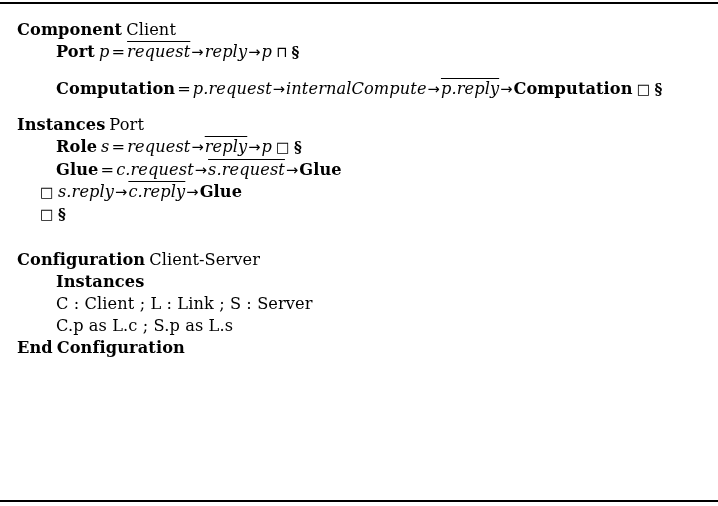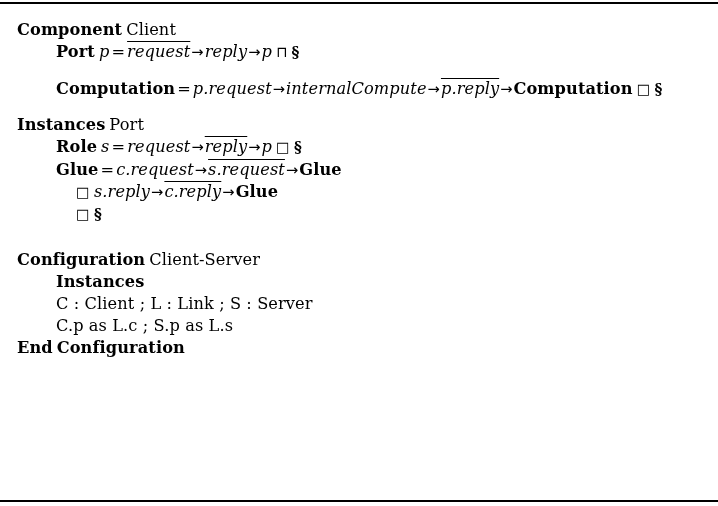--- a/index.html
+++ b/index.html
@@ -39,21 +39,21 @@
   }
 
   .line {
     font-size: 16.2px;
     line-height: 21.8px;
     white-space: nowrap;
     letter-spacing: 0.1px;
   }
   .ind0 { padding-left: 17px; }
   .ind1 { padding-left: 56px; }
-  .ind2 { padding-left: 76px; }
+  .ind2 { padding-left: 40px; }
 
   .gap { height: 14px; }
 
   .kw {
     font-weight: bold;
   }
   .rm {
     font-style: normal;
   }
   .it {

